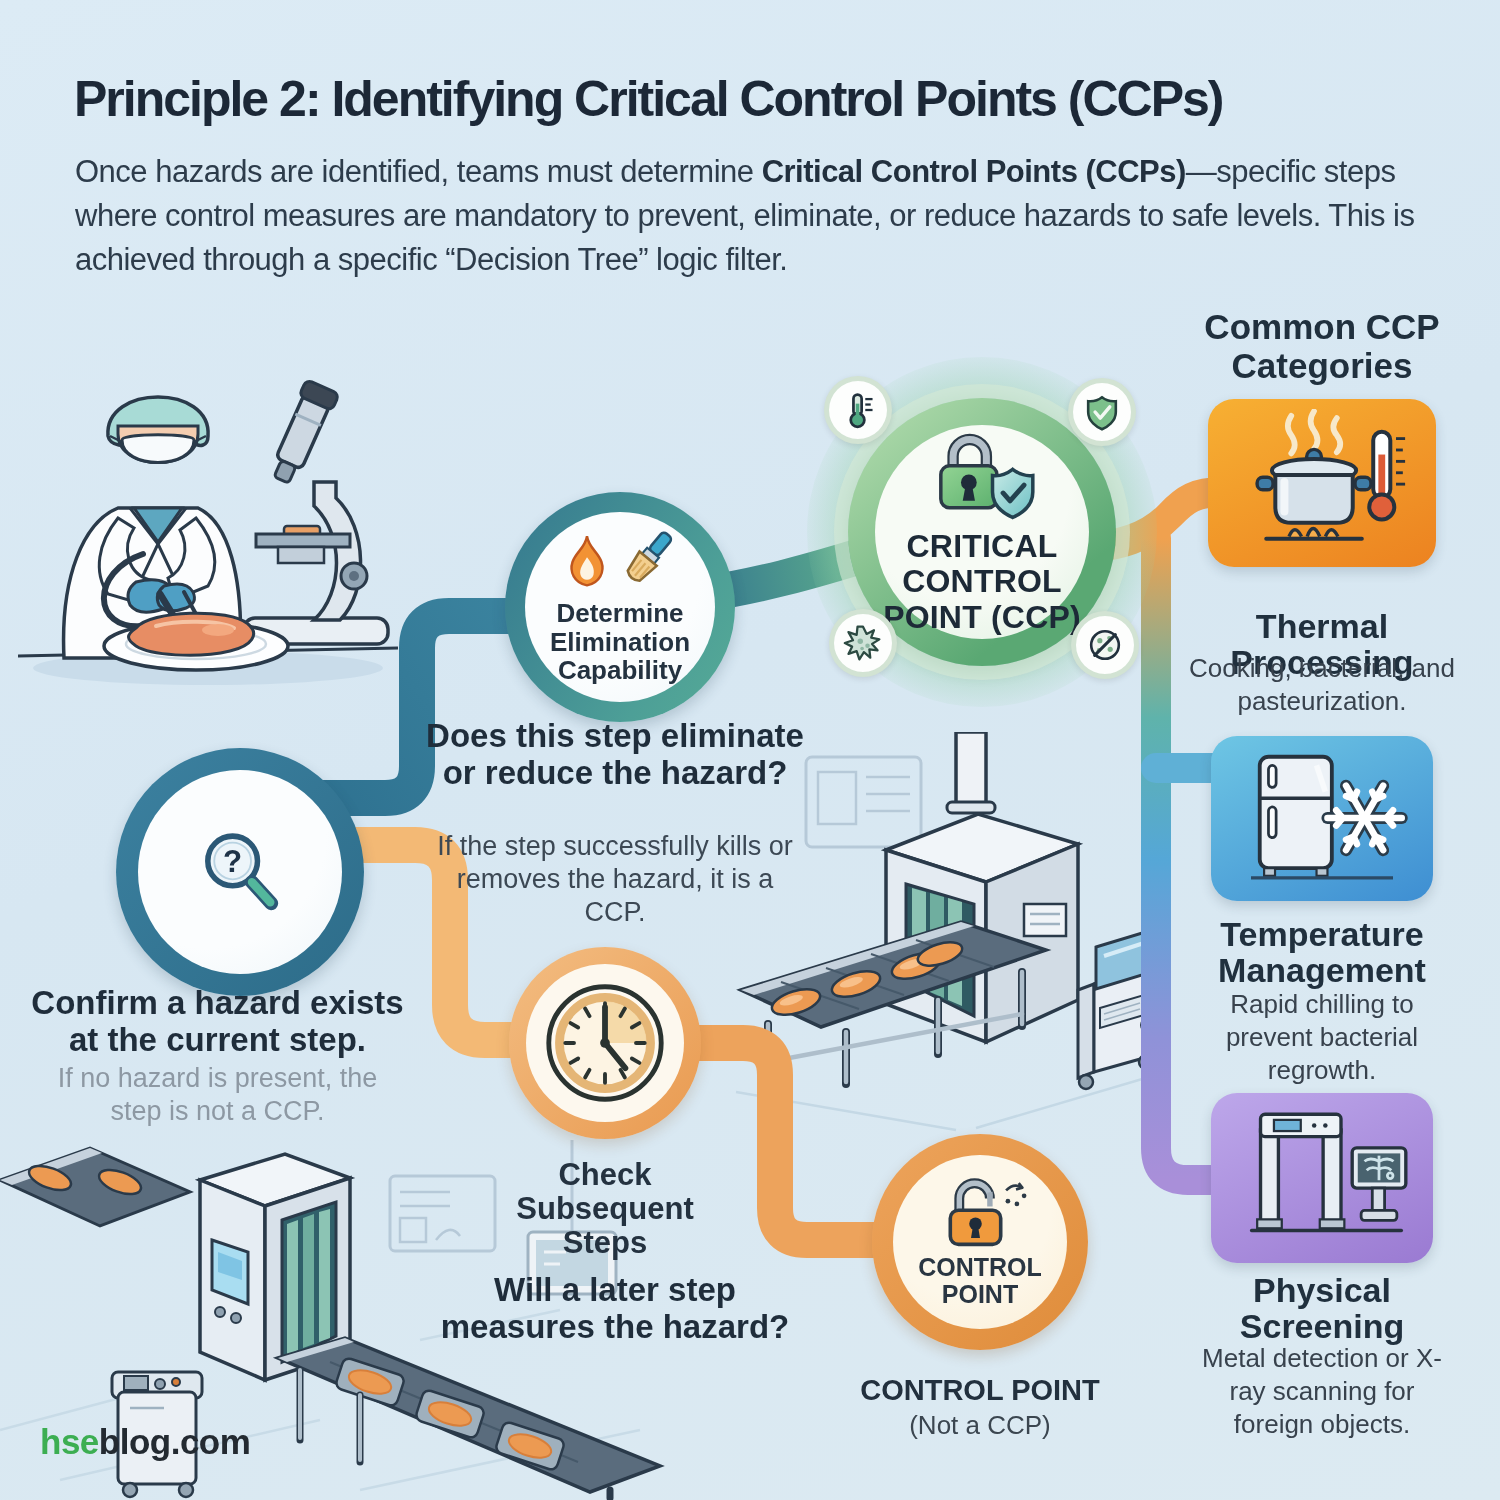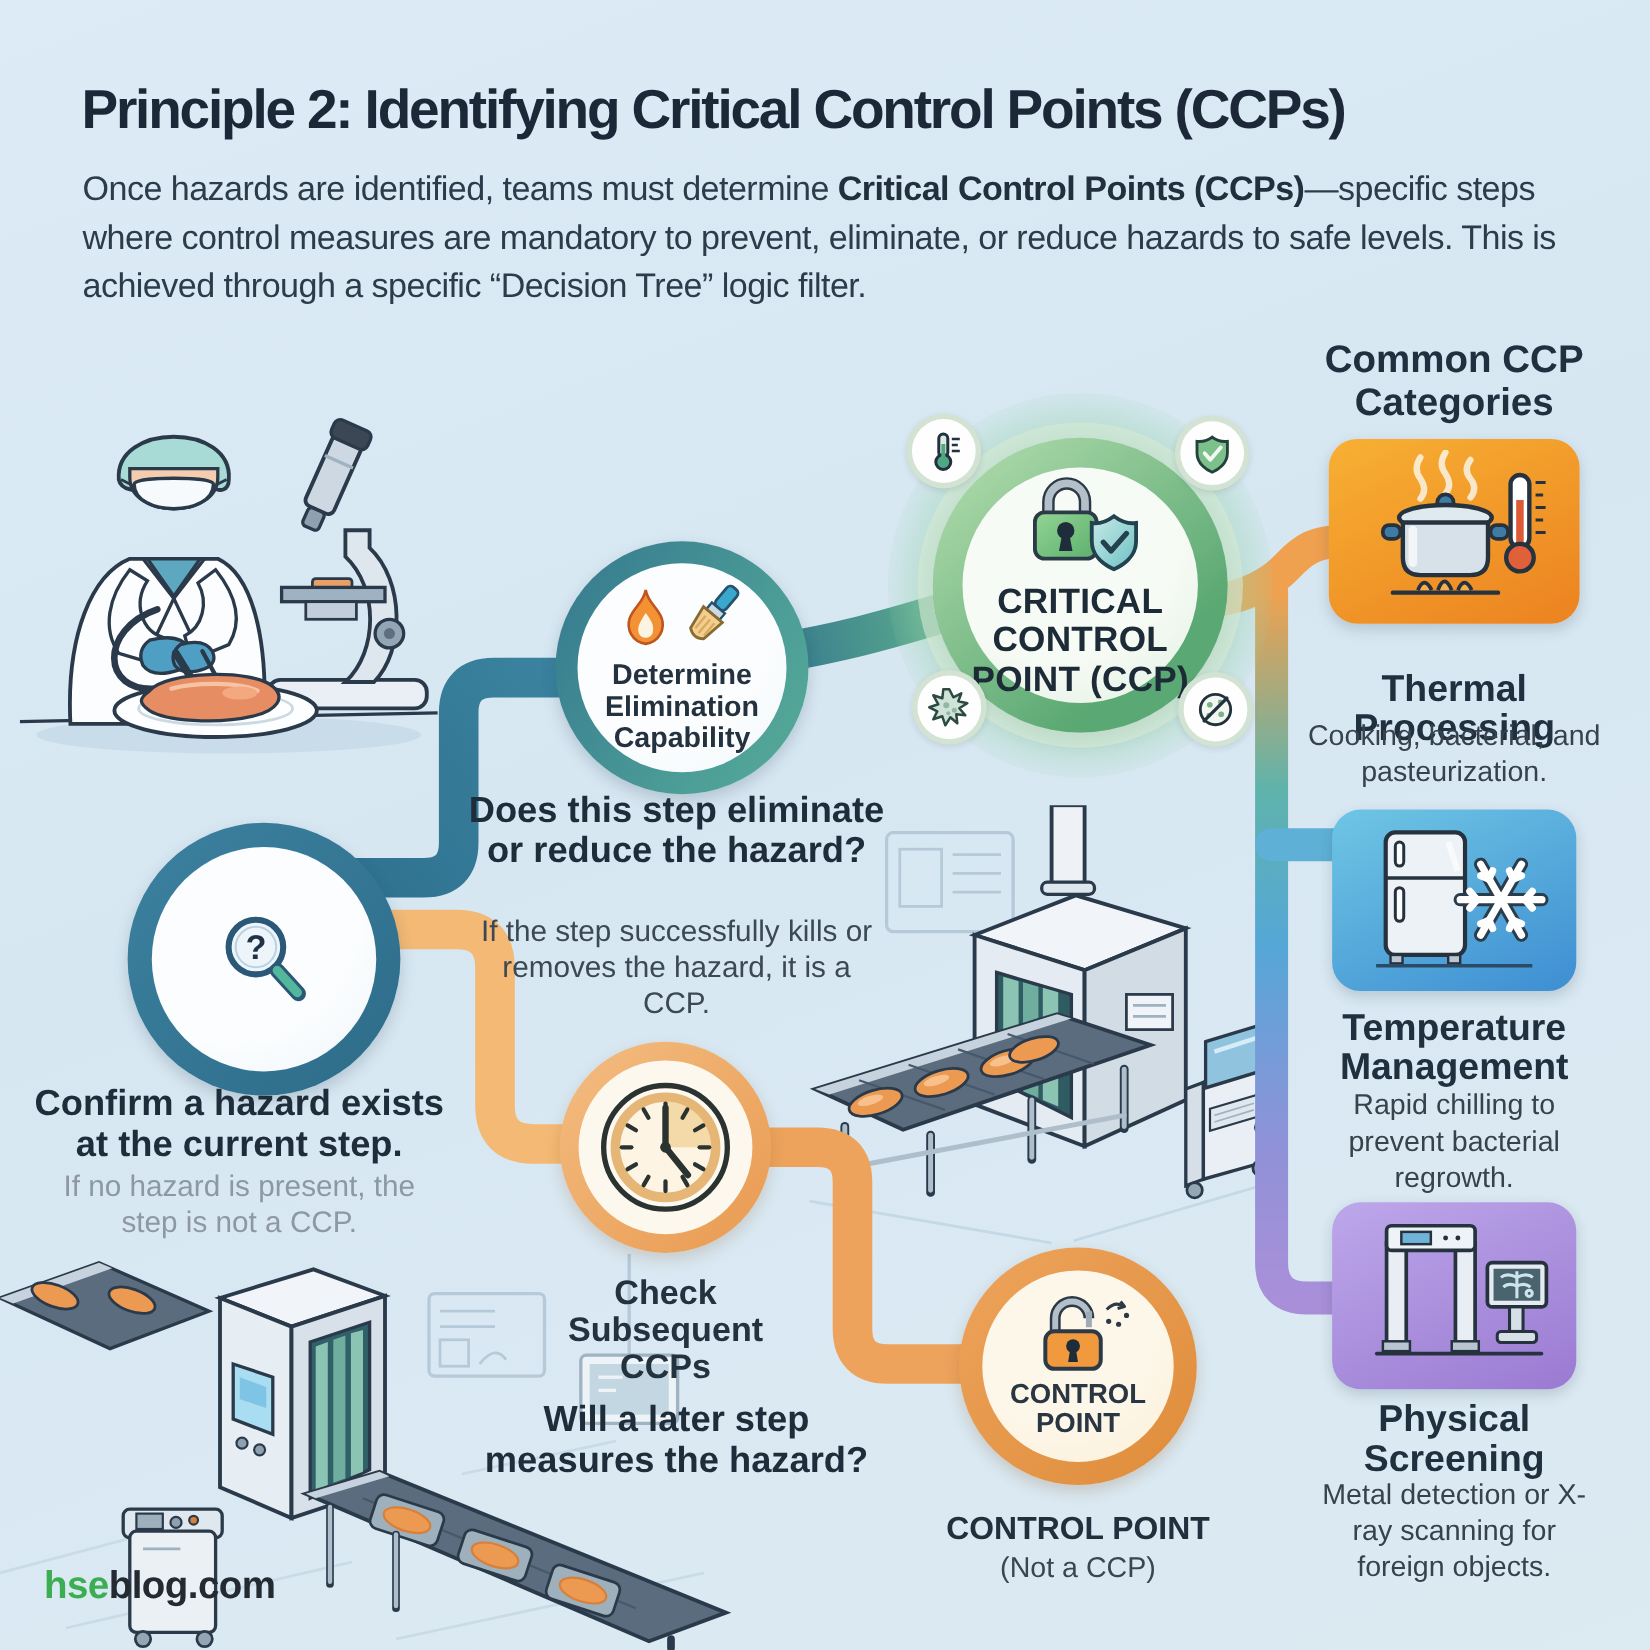--- a/index.html
+++ b/index.html
@@ -382,21 +382,21 @@
           <line x1="24" y1="65" x2="33" y2="65"></line>
             <line x1="29.5" y1="44.5" x2="37.3" y2="49"></line>
             <line x1="44.5" y1="29.5" x2="49" y2="37.3"></line>
         </g>
         <line x1="65" y1="65" x2="65" y2="28" stroke="#2a3330" stroke-width="6" stroke-linecap="round"></line>
         <line x1="65" y1="65" x2="86" y2="91" stroke="#2a3330" stroke-width="6" stroke-linecap="round"></line>
         <circle cx="65" cy="65" r="5" fill="#2a3330"></circle>
       </svg>
     </div>
   </div>
-  <div class="abs ctr node-label" style="left:495px;top:1158px;width:220px;font-size:31px;z-index:3;">Check Subsequent CCPs</div>
+  <div class="abs ctr node-label" style="left:495px;top:1158px;width:220px;font-size:31px;z-index:3;">Check Subsequent Steps</div>
   <div class="abs ctr q-head" style="left:420px;top:1272px;width:390px;font-size:33px;">Will a later step measures the hazard?</div>
 
   <div class="abs z3 node" style="left:872px;top:1134px;width:216px;height:216px;background:linear-gradient(135deg,#eda45c,#df8c3a);box-shadow:0 6px 14px rgba(120,70,20,.2);">
     <div class="node-inner" style="width:174px;height:174px;background:radial-gradient(circle at 40% 30%,#fdf7e9 55%,#fbeed6);">
       <svg width="100" height="72" viewBox="0 0 110 80">
         <path d="M84 16 q9 -9 17 -3" fill="none" stroke="#2d3a46" stroke-width="3"></path>
         <path d="M98 8 l4 5 l-7 2" fill="none" stroke="#2d3a46" stroke-width="3" stroke-linejoin="round"></path>
         <circle cx="86" cy="28" r="2.6" fill="#2d3a46"></circle>
           <circle cx="96" cy="31" r="2.6" fill="#2d3a46"></circle>
           <circle cx="104" cy="22" r="2.6" fill="#2d3a46"></circle>

